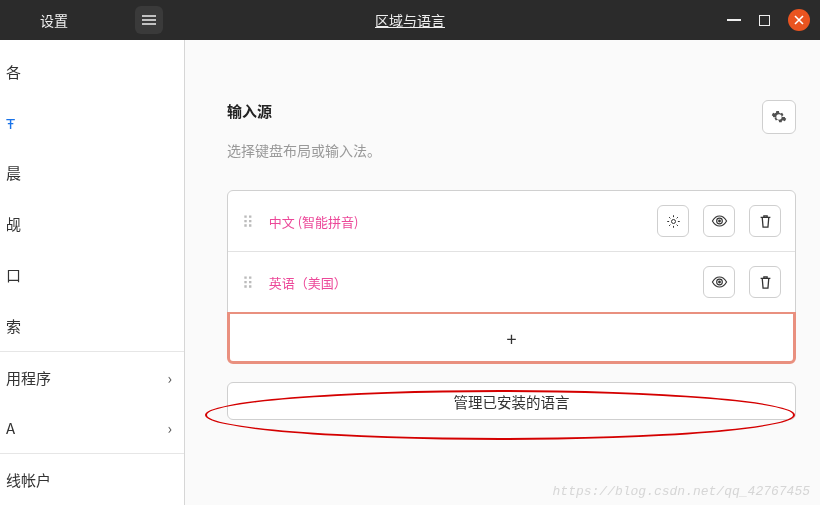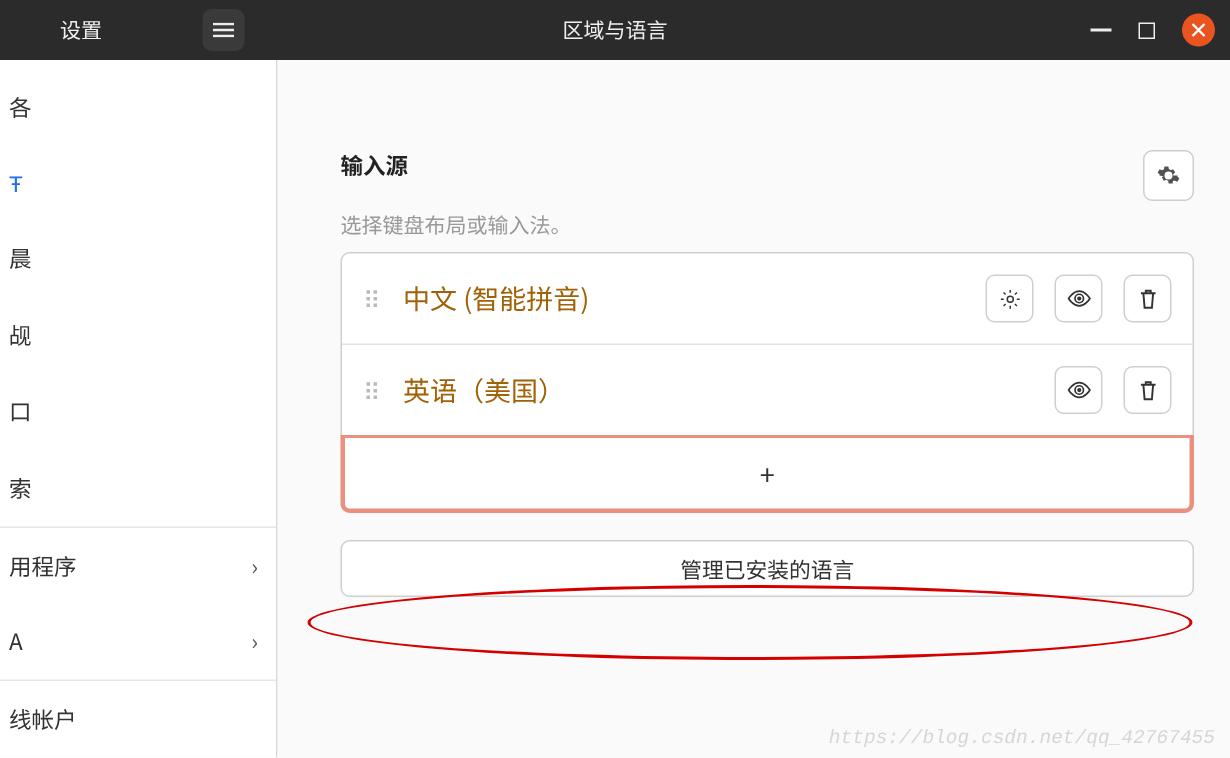--- a/index.html
+++ b/index.html
@@ -1,48 +1,48 @@
 <!DOCTYPE html>
 <html><head>
 <meta charset="utf-8">
 <style>
   * { box-sizing: border-box; margin: 0; padding: 0; font-family: -apple-system, "Noto Sans CJK SC", "PingFang SC", sans-serif; }
   body { width: 820px; height: 505px; background: #fafafa; overflow: hidden; position: relative; }
 
   .titlebar { height: 40px; background: #2b2b2b; color: #eee; display: flex; align-items: center; position: relative; }
   .tb-app { position: absolute; left: 40px; font-size: 14px; color: #f0f0f0; }
   .tb-hamburger { position: absolute; left: 135px; top: 6px; width: 28px; height: 28px; background: #3a3a3a; border-radius: 6px; display: flex; align-items: center; justify-content: center; }
-  .tb-title { position: absolute; left: 50%; transform: translateX(-50%); font-size: 14px; }
+  .tb-title { position: absolute; left: 50%; transform: translateX(-50%); font-size: 14px; text-decoration: underline; }
   .tb-right { position: absolute; right: 10px; display: flex; align-items: center; gap: 18px; }
   .tb-min { width: 14px; height: 2px; background: #eee; }
   .tb-max { width: 11px; height: 11px; border: 1.5px solid #eee; }
   .tb-close { width: 22px; height: 22px; background: #e95420; border-radius: 50%; display: flex; align-items: center; justify-content: center; color: #fff; font-size: 13px; }
 
   .layout { display: flex; height: calc(505px - 40px); }
   .sidebar { width: 185px; background: #fff; border-right: 1px solid #d6d6d6; display: flex; flex-direction: column; padding-top: 6px; }
   .sb-item { height: 54px; display: flex; align-items: center; justify-content: space-between; padding: 0 12px 0 6px; font-size: 15px; color: #333; cursor: pointer; }
   .sb-item.selected { color: #1a73e8; }
   .sb-sep { height: 1px; background: #e6e6e6; }
   .chev { color: #555; font-size: 15px; }
 
   .main { flex: 1; padding: 30px 24px 0 42px; background: #fafafa; position: relative; }
   .card { background: #fff; border: 1px solid #d0d0d0; border-radius: 6px; }
   .row { display: flex; align-items: center; justify-content: space-between; padding: 18px 20px; font-size: 15.5px; }
   .row + .row { border-top: 1px solid #e2e2e2; }
 
   .section-hdr { display: flex; justify-content: space-between; margin: 30px 0 6px; }
   .section-title { font-size: 15px; font-weight: 600; color: #222; }
-  .section-sub { font-size: 14px; color: #999; margin-bottom: 8px; }
+  .section-sub { font-size: 14px; color: #999; margin-bottom: 30px; }
   .gear-btn { width: 34px; height: 34px; border: 1px solid #cfcfcf; border-radius: 6px; background: #fff; display: flex; align-items: center; justify-content: center; }
 
   .input-list { border: 1px solid #d0d0d0; border-radius: 6px 6px 0 0; background: #fff; }
   .input-row { display: flex; align-items: center; padding: 14px 14px; gap: 14px; }
   .input-row + .input-row { border-top: 1px solid #e2e2e2; }
   .drag { color: #bbb; font-size: 16px; letter-spacing: 1px; line-height: 6px; }
-  .input-name { flex: 1; font-size: 18px; color: #a16207; }
+  .input-name { flex: 1; font-size: 13px; color: #ec4899; }
   .icon-btn { width: 32px; height: 32px; border: 1px solid #cfcfcf; border-radius: 6px; background: #fff; display: flex; align-items: center; justify-content: center; color: #333; }
 
   .add-row { border: 3px solid #e9907f; border-top-width: 2px; border-radius: 0 0 6px 6px; height: 52px; display: flex; align-items: center; justify-content: center; background: #fff; font-size: 18px; color: #333; margin-top: -1px; }
 
   .manage-btn { margin-top: 18px; border: 1px solid #cfcfcf; border-radius: 6px; height: 38px; display: flex; align-items: center; justify-content: center; background: #fff; font-size: 14.5px; color: #333; }
 
   .watermark { position: absolute; right: 10px; bottom: 6px; color: #d6d6d6; font-size: 13px; font-style: italic; font-family: Liberation Mono, monospace; }
 
   svg { display: block; }
   .ellipse-ann { position: absolute; left: 205px; top: 390px; width: 590px; height: 50px; border: 2px solid #d40000; border-radius: 50%; pointer-events: none; }

